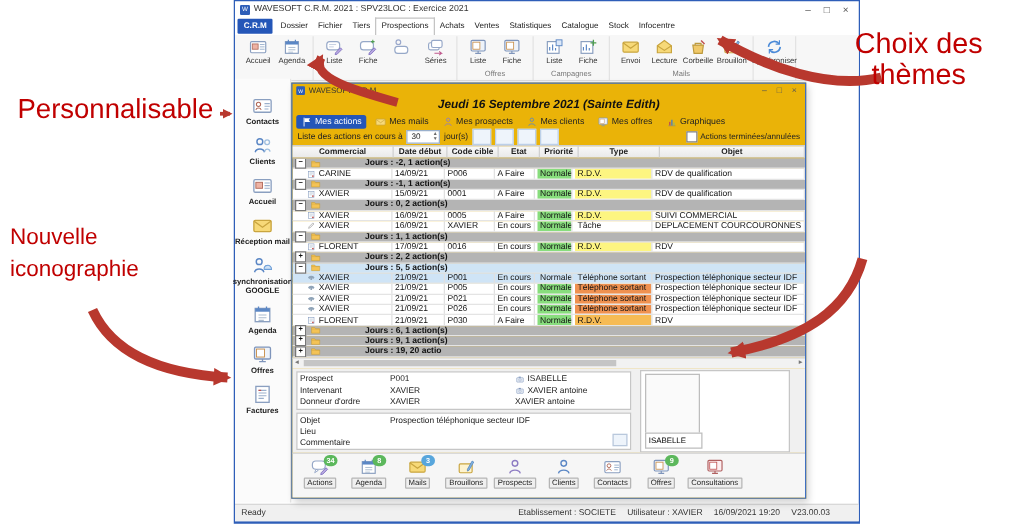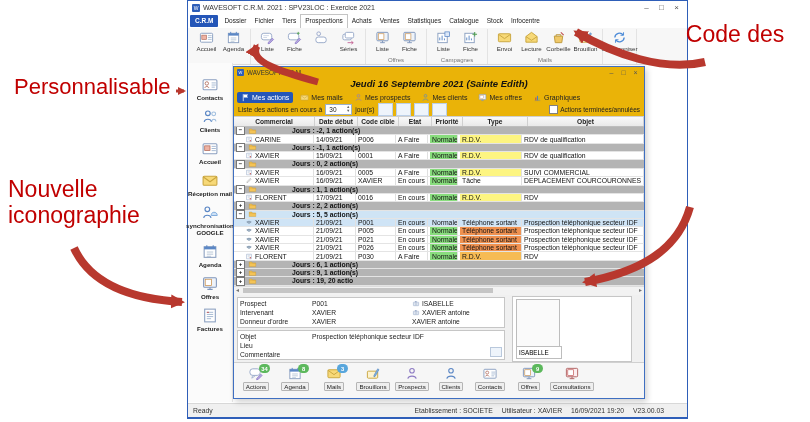--- a/index.html
+++ b/index.html
@@ -109,21 +109,21 @@
   .bb-btn .icn{width:18px;height:15px;}
   .bb-lbl{font-size:6.2px;border:1px solid #b5b5b5;background:#efefef;padding:0 2px;border-radius:1px;
           margin-top:1px;white-space:nowrap;color:#222;}
   .badge{position:absolute;top:-2px;right:4px;min-width:9px;height:9px;border-radius:5px;color:#fff;
          font-size:5.8px;font-weight:bold;display:flex;align-items:center;justify-content:center;padding:0 1px;}
 
   
   .ann{position:absolute;color:var(--ann-text);z-index:60;white-space:nowrap;}
   #ann-pers{left:14px;top:74px;font-size:22px;}
   #ann-choix{left:668px;top:22px;font-size:23px;line-height:25px;text-align:center;width:134px;}
-  #ann-icono{left:8px;top:176px;font-size:23px;line-height:26px;}
+  #ann-icono{left:8px;top:176px;font-size:18px;line-height:26px;}
   #ann-look{left:652px;top:139px;font-size:23px;line-height:27px;}
   .arrows{position:absolute;left:0;top:0;width:810px;height:422px;z-index:55;pointer-events:none;color:var(--ann-arrow);}
 </style>
 </head>
 <body>
 
 <div id="root" style="--ann-text: #c00000; --ann-arrow: #b8382e;">
 
   <div class="mainwin">
     <div class="titlebar">
@@ -1003,21 +1003,22 @@
           </span>
           <span class="bb-lbl">Consultations</span>
         </div>
       </div>
   </div>
 
   <div class="ann" id="ann-pers">
     <span>Personnalisable</span>
   </div>
   <div class="ann" id="ann-choix">
-    <div>Code des</div>
+    <div>Choix des</div>
+    <div>thèmes</div>
   </div>
   <div class="ann" id="ann-icono">
     <div>Nouvelle</div>
     <div>iconographie</div>
   </div>
   <div class="ann" id="ann-look">
   </div>
 
   <svg class="arrows">
     <defs>

